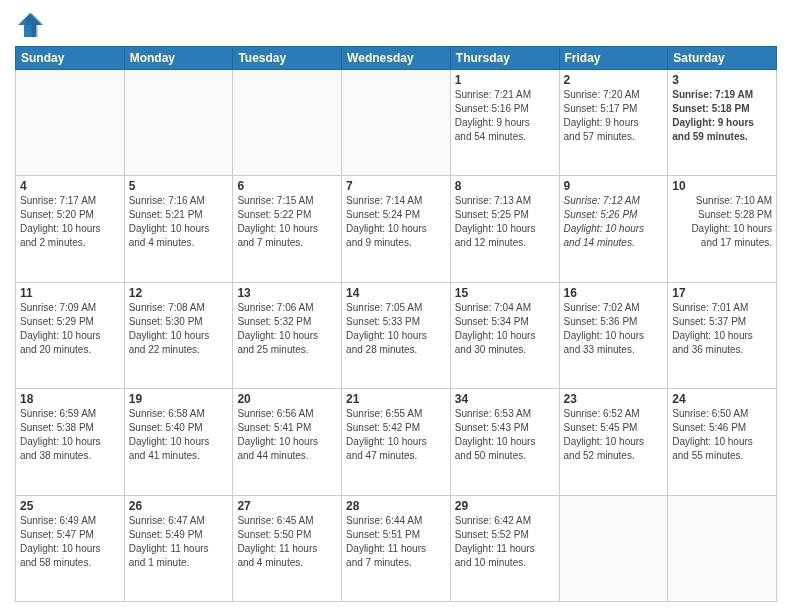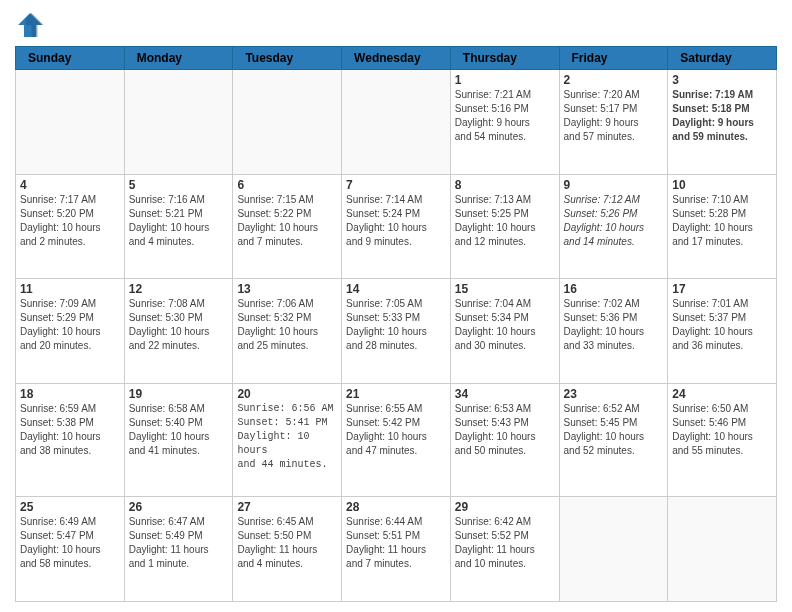--- a/index.html
+++ b/index.html
@@ -55,25 +55,25 @@
     }
     .calendar {
       flex: 1;
       border: 1px solid #ccc;
       border-collapse: collapse;
       width: 100%;
       table-layout: fixed;
     }
     .calendar th {
       background-color: #2b7bb9;
-      color: #000000;
+      color: #fef9c3;
       font-size: 12px;
       font-weight: bold;
       text-align: left;
-      padding: 4px 12px;
+      padding: 4px 5px;
       border: 1px solid #1a6a9a;
     }
     .calendar td {
       border: 1px solid #ccc;
       vertical-align: top;
       padding: 3px 4px;
       font-size: 9.5px;
       color: #333;
       background: #fff;
       height: 85px;
@@ -192,21 +192,21 @@
           </td>
           <td>
             <span class="day-num">9</span>
             <div class="day-info" style="white-space: pre-line; font-style: italic;">Sunrise: 7:12 AM
 Sunset: 5:26 PM
 Daylight: 10 hours
 and 14 minutes.</div>
           </td>
           <td>
             <span class="day-num">10</span>
-            <div class="day-info" style="white-space: pre-line;">Sunrise: 7:10 AM
+            <div class="day-info" style="white-space: pre-line; text-align: right;">Sunrise: 7:10 AM
 Sunset: 5:28 PM
 Daylight: 10 hours
 and 17 minutes.</div>
           </td>
         </tr>
         <tr>
           <td>
             <span class="day-num">11</span>
             <div class="day-info" style="white-space: pre-line;">Sunrise: 7:09 AM
 Sunset: 5:29 PM
@@ -266,21 +266,21 @@
           </td>
           <td>
             <span class="day-num">19</span>
             <div class="day-info" style="white-space: pre-line;">Sunrise: 6:58 AM
 Sunset: 5:40 PM
 Daylight: 10 hours
 and 41 minutes.</div>
           </td>
           <td>
             <span class="day-num">20</span>
-            <div class="day-info" style="white-space: pre-line; font-family: Liberation Mono, monospace;">Sunrise: 6:56 AM
+            <div class="day-info" style="white-space: pre-line;">Sunrise: 6:56 AM
 Sunset: 5:41 PM
 Daylight: 10 hours
 and 44 minutes.</div>
           </td>
           <td>
             <span class="day-num">21</span>
             <div class="day-info" style="white-space: pre-line;">Sunrise: 6:55 AM
 Sunset: 5:42 PM
 Daylight: 10 hours
 and 47 minutes.</div>

